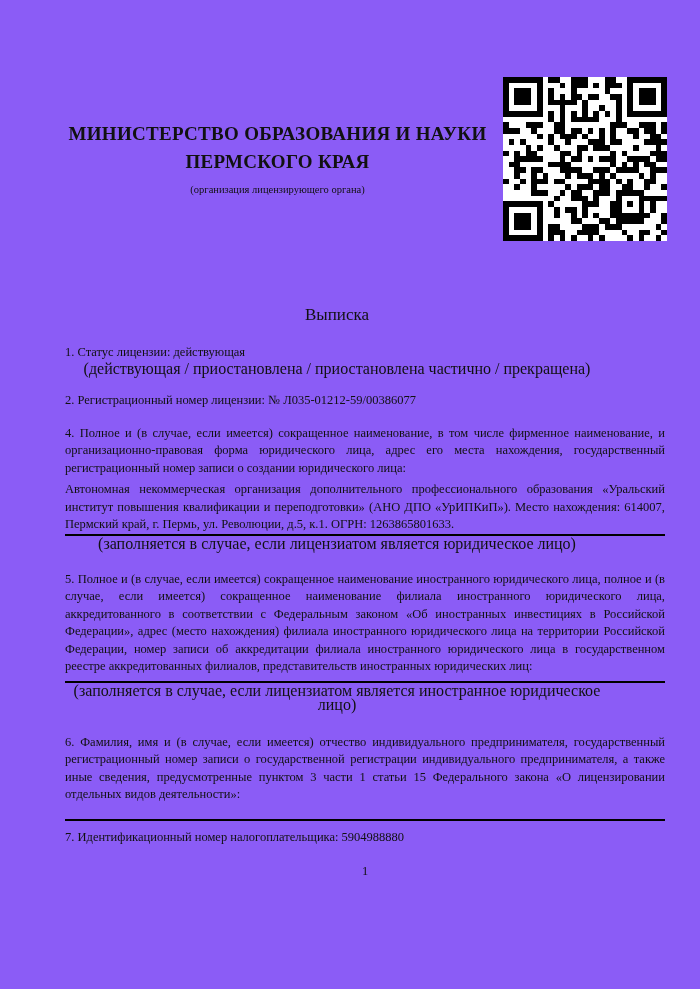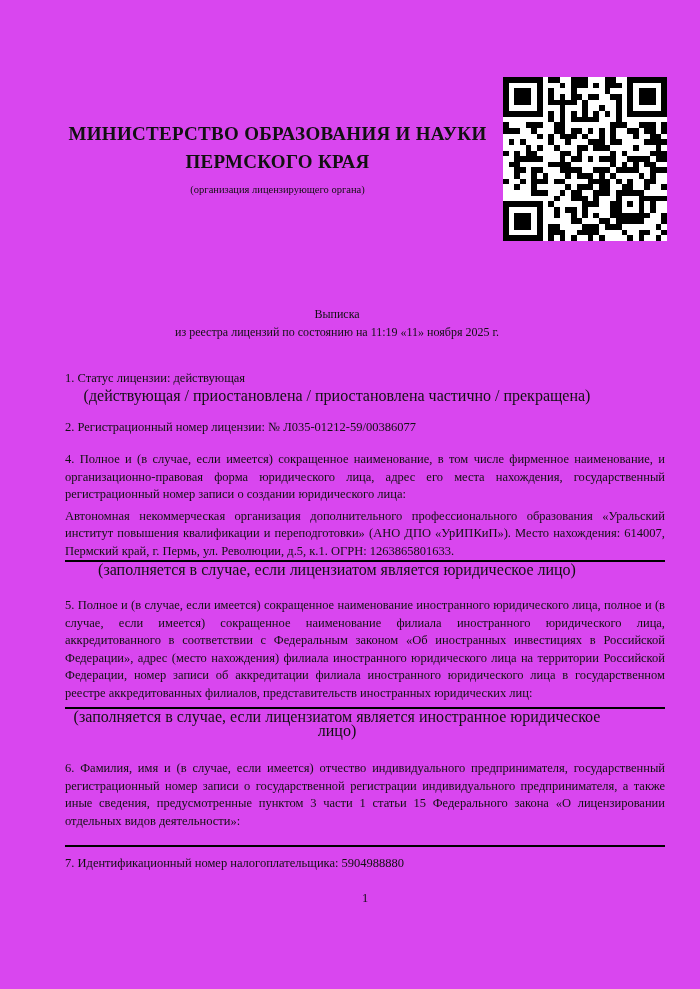--- a/index.html
+++ b/index.html
@@ -2,21 +2,21 @@
 <html lang="ru"><head>
 <meta charset="utf-8">
 <style>
   html, body { margin: 0; padding: 0; background: #ffffff; }
   .page {
     position: relative;
     width: 700px;
     height: 989px;
     box-sizing: border-box;
     padding: 0 35px 0 65px;
-    background: #d946ef;
+    background: #8b5cf6;
     color: #111111;
     font-family: "Liberation Serif", "DejaVu Serif", serif;
     overflow: hidden;
   }
   .hdr { position: relative; height: 270px; }
   .title-block {
     position: absolute;
     top: 120px;
     left: 0;
     width: 425px;
@@ -29,39 +29,39 @@
     letter-spacing: 0.3px;
     white-space: nowrap;
   }
   .tcap { font-size: 10.5px; line-height: 13px; margin-top: 7px; }
   .qr { position: absolute; top: 77px; right: -2px; width: 164px; height: 164px; }
 
   .intro {
     margin-top: 36px;
     margin-right: 56px;
     text-align: center;
-    font-size: 12px;
+    font-size: 17px;
     line-height: 17.5px;
   }
   .body {
     margin: 0;
     font-size: 12.5px;
     line-height: 17.5px;
     text-align: justify;
   }
   .cap {
     margin: 1px 56px 0 0;
     font-size: 16px;
     line-height: 14px;
     text-align: center;
   }
   .rule { border-top: 2px solid #000; height: 0; }
   .fill { height: 5px; }
   .fill-lg { height: 15px; }
-  .sec1 { margin-top: 29px; }
+  .sec1 { margin-top: 20px; }
   .sec2 { margin-top: 16px; }
   .sec3 { margin-top: 15px; }
   .sec4 { margin-top: 15px; }
   .sec4 .val { margin-top: 4px; }
   .sec5 { margin-top: 20px; }
   .sec6 { margin-top: 22px; }
   .sec7 { margin-top: 8px; }
   .pageno {
     margin-top: 18px;
     text-align: center;
@@ -482,21 +482,20 @@
         <rect x="15" y="28" width="1" height="1" fill="#000"></rect>
         <rect x="17" y="28" width="1" height="1" fill="#000"></rect>
         <rect x="22" y="28" width="1" height="1" fill="#000"></rect>
         <rect x="24" y="28" width="1" height="1" fill="#000"></rect>
         <rect x="27" y="28" width="1" height="1" fill="#000"></rect>
       </svg>
   </header>
 
   <div class="intro">
     <div>Выписка</div>
-    <div>из реестра лицензий по состоянию на 11:19 «11» ноября 2025 г.</div>
   </div>
 
   <section class="sec1">
     <p class="body">1. Статус лицензии: действующая</p>
     <p class="cap">(действующая / приостановлена / приостановлена частично / прекращена)</p>
   </section>
 
   <section class="sec2">
     <p class="body">2. Регистрационный номер лицензии: № Л035-01212-59/00386077</p>
   </section>

